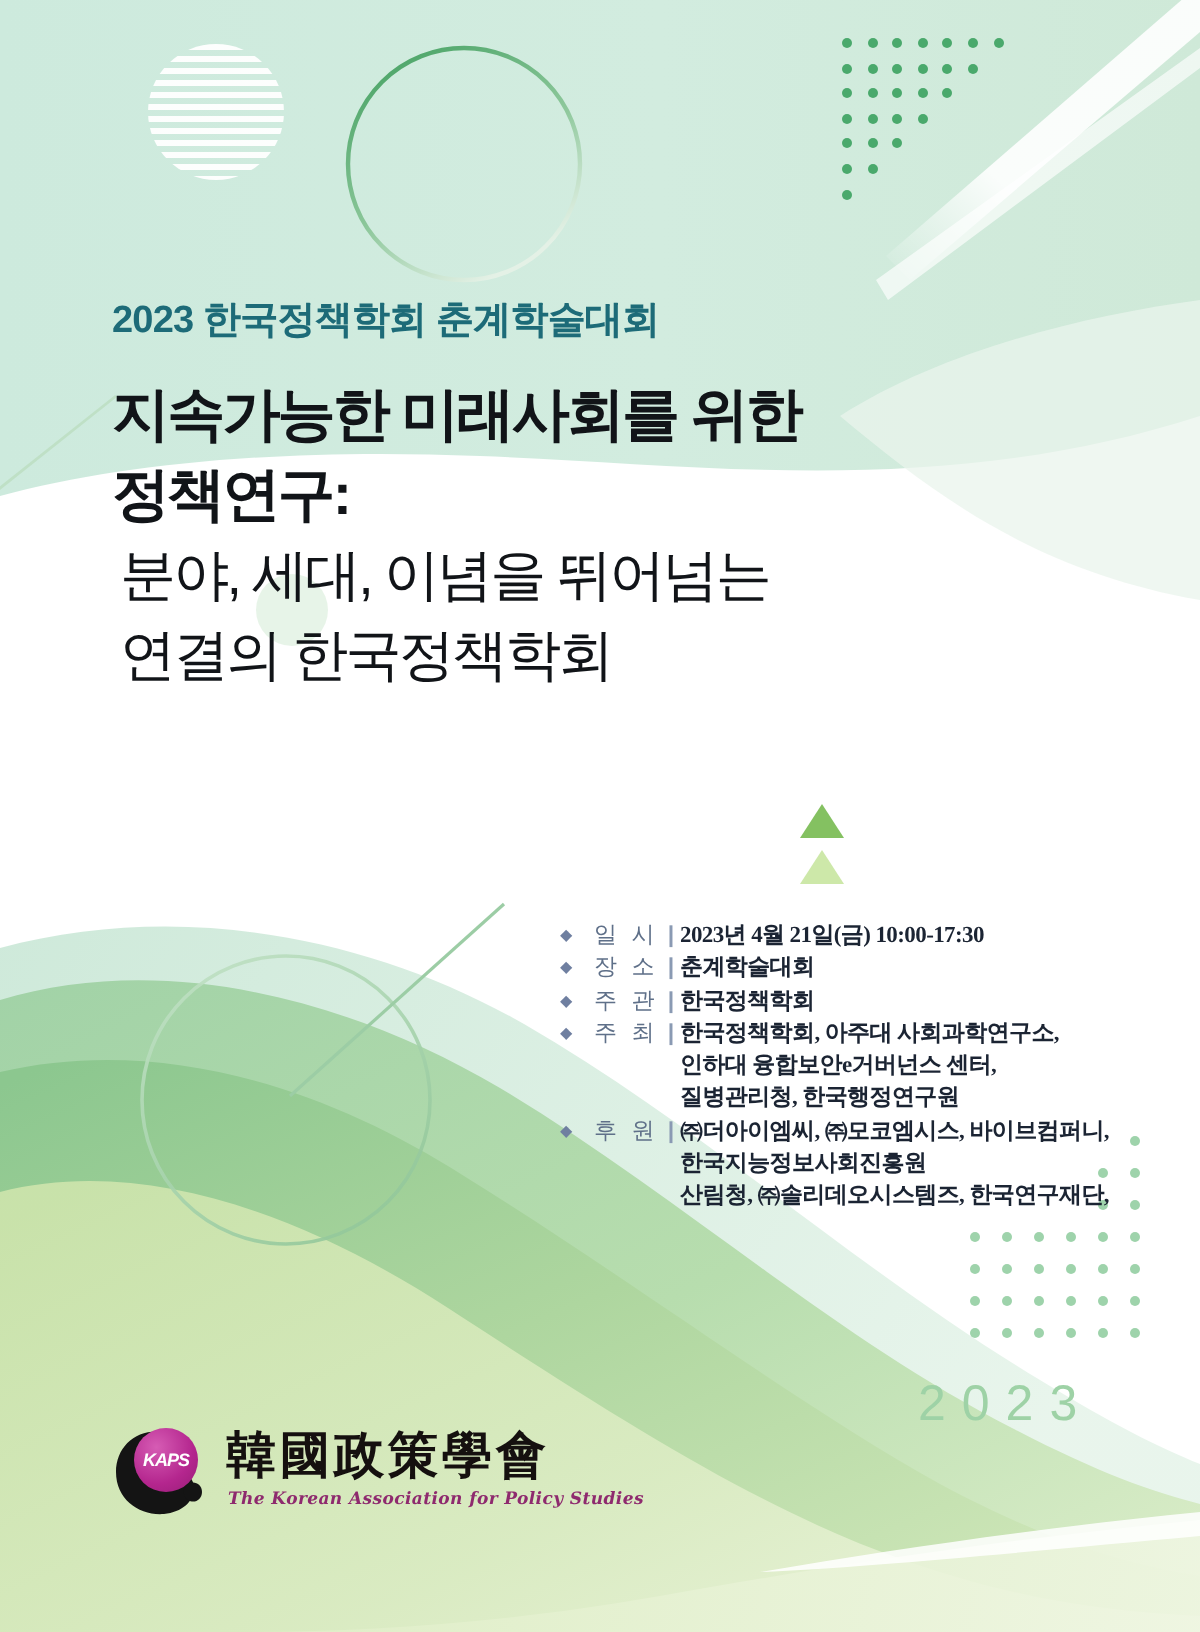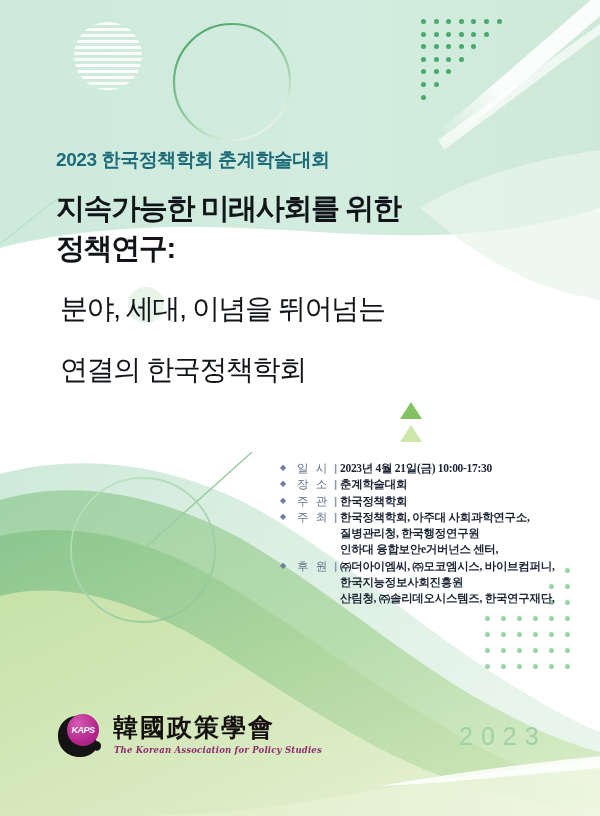--- a/index.html
+++ b/index.html
@@ -92,21 +92,21 @@
     left:56px; top:188px;
     width:470px;
   }
   .title .l{
     display:block;
     white-space:nowrap;
     color:#111418;
     letter-spacing:-1.4px;
   }
   .title .strong{ font-size:29px; font-weight:bold; line-height:40px; }
-  .title .light{ font-size:28px; font-weight:normal; line-height:40px;margin-top:21px; }
+  .title .light{ font-size:28px; font-weight:normal; line-height:40px; }
   .title .indent{ padding-left:4px; }
 
   
   .info{
     position:absolute;
     left:280px; top:460px;
     width:300px;
     font-size:11.5px;
     line-height:16.3px;
   }
@@ -142,21 +142,21 @@
     color:#1b2433;
     font-weight:bold;
     letter-spacing:-0.3px;
     font-family:Liberation Serif, serif;
   }
   .info-val .cont{ display:block; }
 
   
   .year{
     position:absolute;
-    left:459px; top:722px;
+    left:459px; top:688px;
     font-size:25px;
     font-weight:normal;
     color:#9ed2a6;
     letter-spacing:8px;
   }
 
   
   .logo{
     position:absolute;
     left:56px; top:707px;
@@ -383,21 +383,21 @@
       <div class="info-row">
         <span class="diamond">◆</span>
         <span class="info-label">주 관</span>
         <span class="info-sep">|</span>
         <span class="info-val">한국정책학회</span>
       </div>
       <div class="info-row">
         <span class="diamond">◆</span>
         <span class="info-label">주 최</span>
         <span class="info-sep">|</span>
-        <span class="info-val">한국정책학회, 아주대 사회과학연구소,<span class="cont">질병관리청, 한국행정연구원</span><span class="cont">인하대 융합보안e거버넌스 센터,</span></span>
+        <span class="info-val">한국정책학회, 아주대 사회과학연구소,<span class="cont">인하대 융합보안e거버넌스 센터,</span><span class="cont">질병관리청, 한국행정연구원</span></span>
       </div>
       <div class="info-row">
         <span class="diamond">◆</span>
         <span class="info-label">후 원</span>
         <span class="info-sep">|</span>
         <span class="info-val">㈜더아이엠씨, ㈜모코엠시스, 바이브컴퍼니,<span class="cont">한국지능정보사회진흥원</span><span class="cont">산림청, ㈜솔리데오시스템즈, 한국연구재단,</span></span>
       </div>
     </div>
 
   <div class="year">2023</div>

